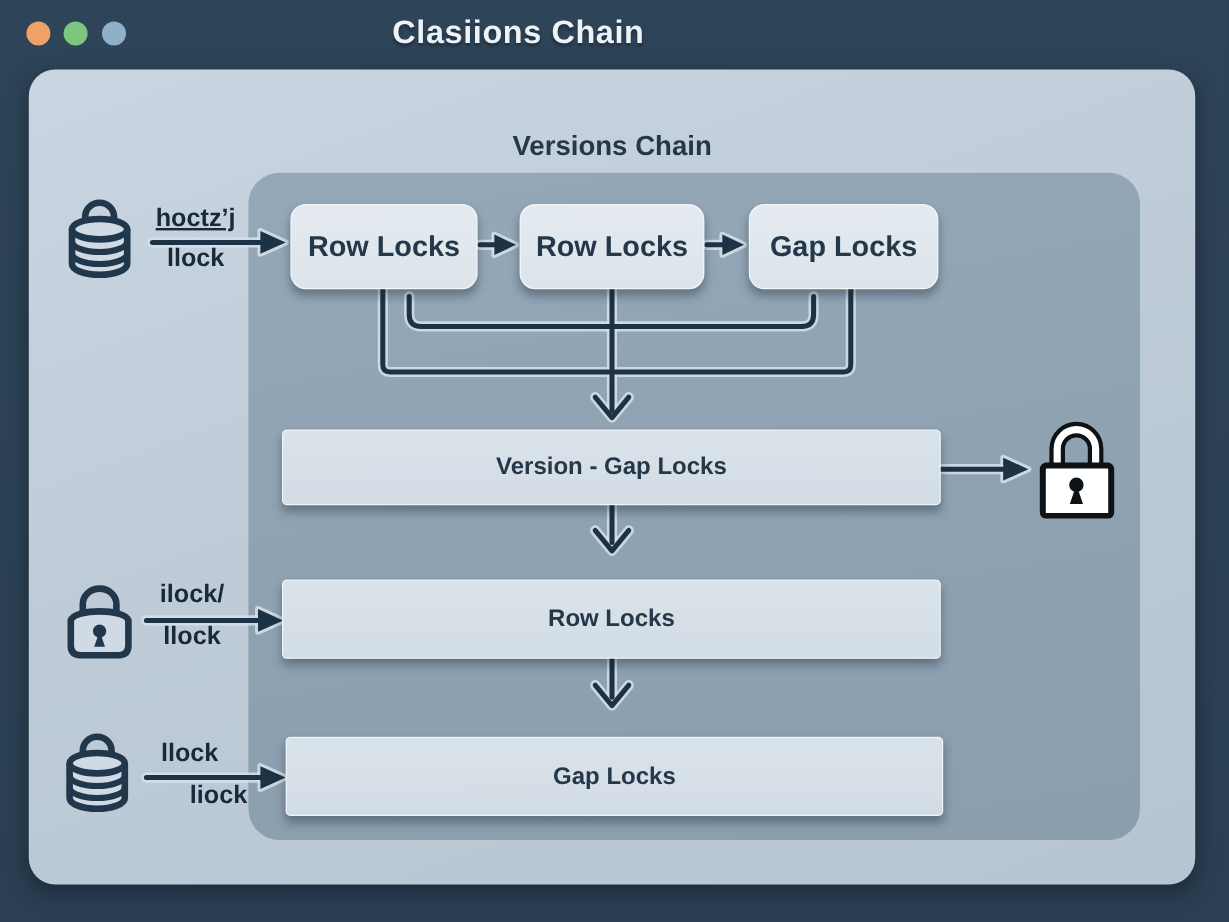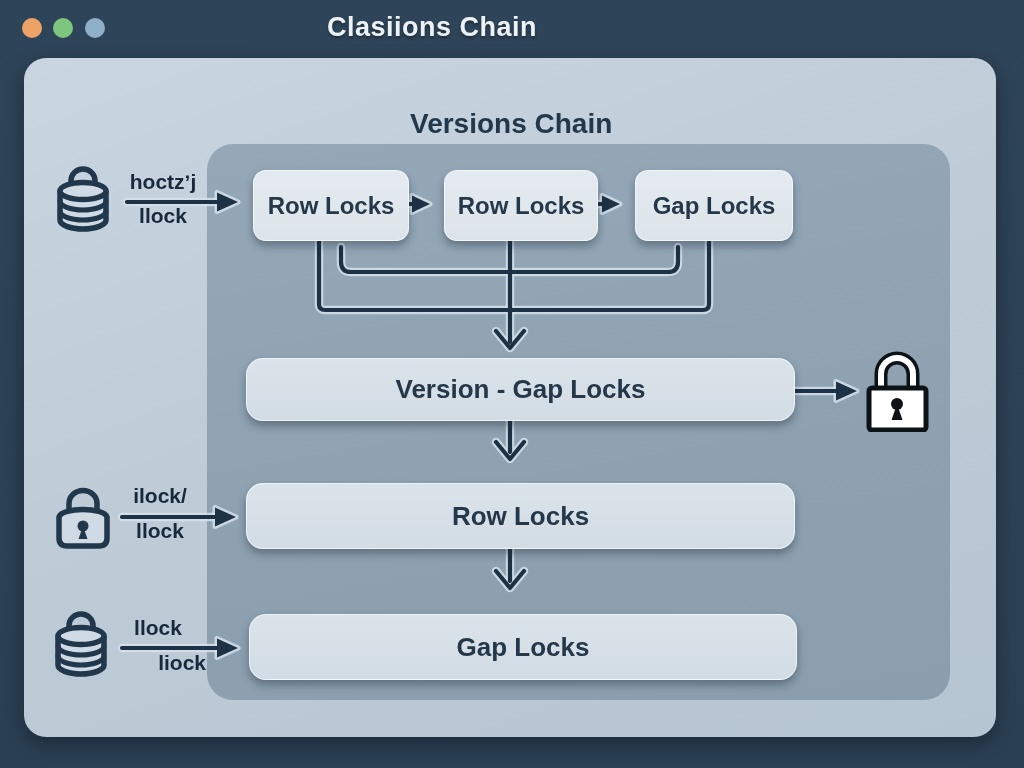--- a/index.html
+++ b/index.html
@@ -17,31 +17,31 @@
     text-shadow:0 2px 3px rgba(0,0,0,.35);}
 
   
   .main-panel{position:absolute;left:24px;top:58px;width:972px;height:679px;
     background:linear-gradient(160deg,#c9d5e0 0%,#bfccd8 45%,#b6c5d2 100%);
     border-radius:22px;box-shadow:0 6px 18px rgba(0,0,0,.35);}
   .inner-panel{position:absolute;left:207px;top:144px;width:743px;height:556px;
     background:linear-gradient(170deg,#94a8b8 0%,#8da1b1 60%,#8a9eae 100%);
     border-radius:26px;}
   .heading{position:absolute;left:52px;top:70px;color:#1d3040;font-size:26px;font-weight:700;}
-  .chain-title{position:absolute;left:410px;top:108px;color:#23384a;font-size:28px;font-weight:600;}
+  .chain-title{position:absolute;left:427px;top:108px;color:#23384a;font-size:23px;font-weight:600;}
 
   
   .nbox{position:absolute;display:flex;align-items:center;justify-content:center;
     background:linear-gradient(180deg,#e4eaf0 0%,#dce4ea 100%);
     border:1px solid rgba(250,253,255,.7);
     box-shadow:0 5px 8px rgba(24,38,52,.38);
-    color:#24384a;font-weight:700;margin-left:11px;}
+    color:#24384a;font-weight:700;}
   .box-top{top:170px;height:69px;border-radius:13px;font-size:24px;}
   .b1{left:242px;width:154px;} .b2{left:433px;width:152px;} .b3{left:624px;width:156px;}
-  .wide{border-radius:17px;font-size:26px;background:linear-gradient(180deg,#dbe3ea 0%,#d2dce4 100%);align-items:center;}
+  .wide{border-radius:4px;font-size:20px;background:linear-gradient(180deg,#dbe3ea 0%,#d2dce4 100%);align-items:center;}
   .w1{left:235px;top:358px;width:547px;height:61px;}
   .w2{left:235px;top:483px;width:547px;height:64px;}
   .w3{left:238px;top:614px;width:546px;height:64px;}
 
   
   .ann-label{position:absolute;width:96px;text-align:center;color:#17293b;
     font-size:21px;font-weight:600;}
   .icon-wrap{position:absolute;}
 
   
@@ -139,21 +139,21 @@
     <span>Gap Locks</span>
   </div>
 
   <svg class="icon-wrap" style="left:52px;top:164px;" width="62" height="70" viewBox="0 0 62 70">
     <path class="dkstroke" d="M19 24 V16.5 a12 11.5 0 0 1 24 0 V24"></path>
     <path class="dkfill" d="M8 27 v29 a23 9 0 0 0 46 0 V27"></path>
     <ellipse class="dkfill" cx="31" cy="27" rx="23" ry="8.5"></ellipse>
     <path class="dkstroke" style="stroke-width:5" d="M8 37 a23 9 0 0 0 46 0"></path>
     <path class="dkstroke" style="stroke-width:5" d="M8 47 a23 9 0 0 0 46 0"></path>
   </svg>
-  <div class="ann-label" style="left:115px;top:170px;">hoctzʼj</div>
+  <div class="ann-label" style="left:115px;top:170px;text-decoration:underline;">hoctzʼj</div>
   <div class="ann-label" style="left:115px;top:204px;">llock</div>
 
   <svg class="icon-wrap" style="left:52px;top:476px;" width="62" height="74" viewBox="0 0 62 74">
     <path class="dkstroke" d="M17 35 v-7.5 a14 13 0 0 1 28 0 V35"></path>
     <path class="dkfill" d="M7 41 C10 31 52 31 55 41 L55 62 Q55 70 47 70 H15 Q7 70 7 62 Z"></path>
     <circle class="keyhole" cx="31" cy="50" r="5.5"></circle>
     <path class="keyhole" d="M31 50 l-4.5 13 h9 z"></path>
   </svg>
   <div class="ann-label" style="left:112px;top:484px;">ilock/</div>
   <div class="ann-label" style="left:112px;top:519px;">llock</div>

